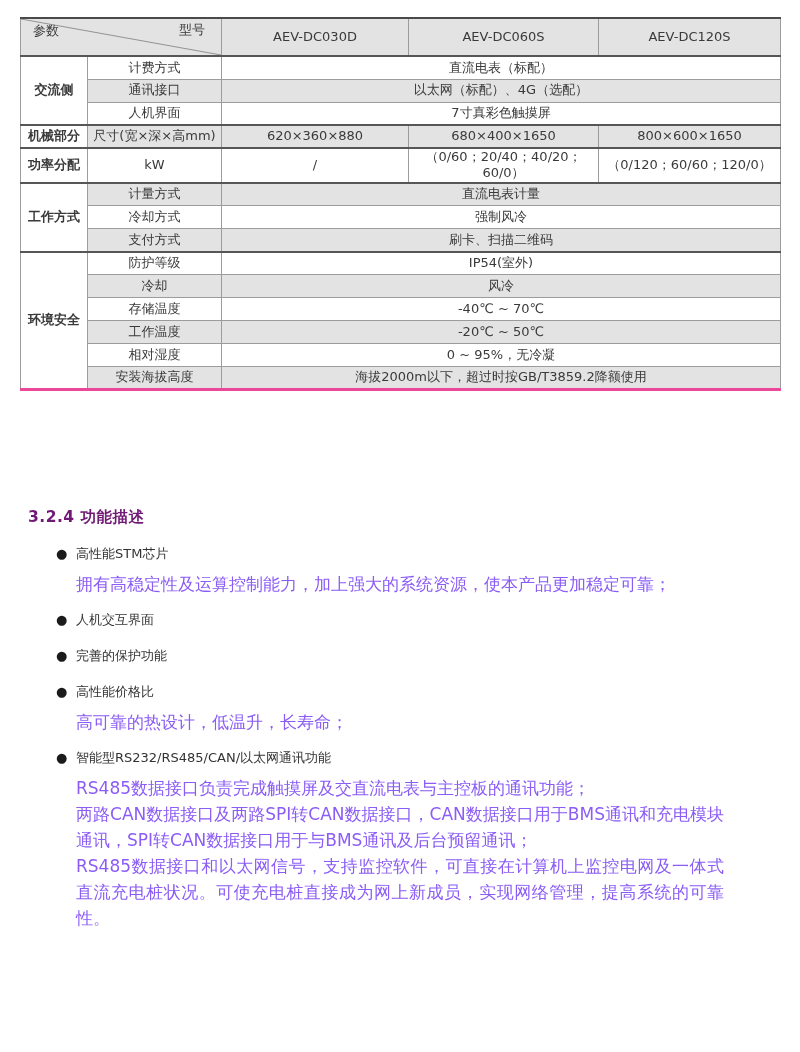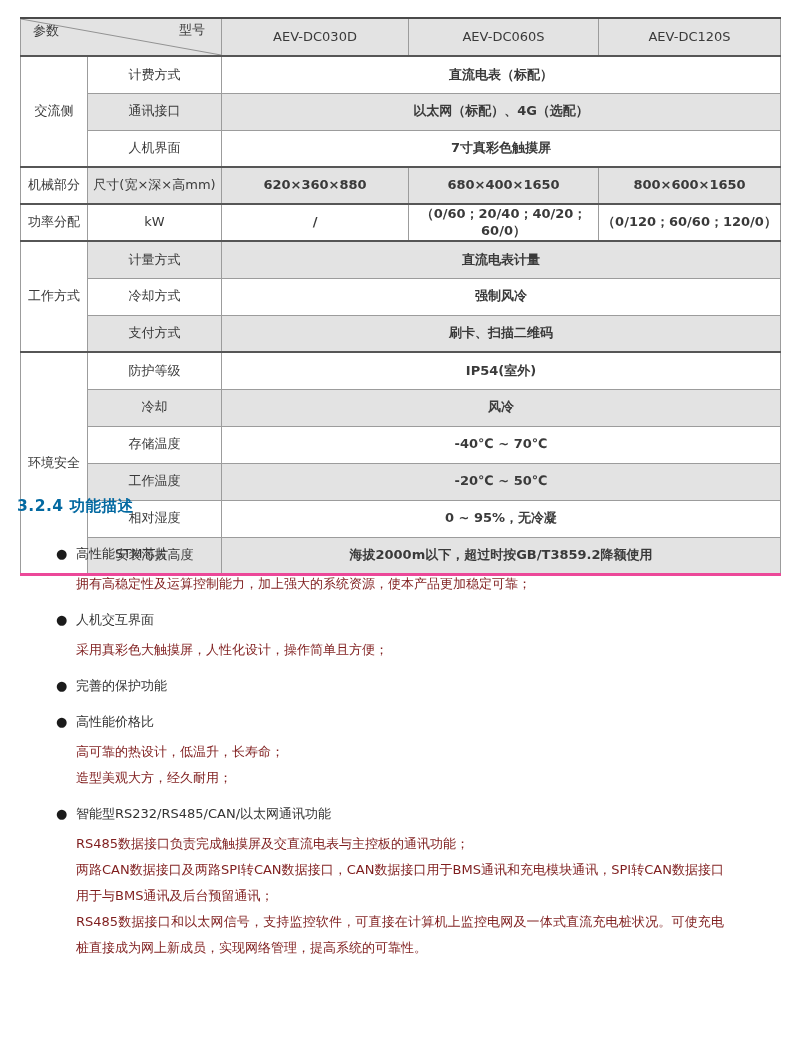--- a/index.html
+++ b/index.html
@@ -21,56 +21,56 @@
   table.spec{
     width:760px;border-collapse:collapse;table-layout:fixed;
     border-left:1px solid var(--border-light);
     border-right:1px solid var(--border-light);
     border-top:2px solid var(--border-dark);
     border-bottom:3px solid #ec4899;
   }
   table.spec td{
     border:1px solid var(--border-light);
     font-size:13px;text-align:center;vertical-align:middle;
-    padding:0 2px;color:var(--text);height:37px;line-height:1.25;
+    padding:0 2px;color:var(--text);height:23px;line-height:1.25;
   }
   table.spec thead td{height:38px;}
   tr.shade td{background:var(--shade);}
   tr.shade td.group-cell{background:#ffffff;}
   tr.group-start td{border-top:2px solid #565656;}
   thead tr td{background:var(--shade);border-bottom:2px solid #565656;}
-  td.group-cell{background:#ffffff;}
-  td.value-cell{font-size:12.5px;font-weight:bold;}
+  td.group-cell{background:#ffffff;font-weight:bold;}
+  td.value-cell{font-size:12.5px;}
 
   
   td.corner-cell{position:relative;padding:0;background:var(--shade);}
   .corner-svg{position:absolute;left:0;top:0;width:100%;height:100%;display:block;}
   .corner-model{position:absolute;top:3px;right:16px;font-size:13px;}
   .corner-param{position:absolute;bottom:16px;left:12px;font-size:13px;}
 
   
   .section-heading{
-    position:absolute;left:17px;top:496px;margin:0;
-    font-size:15.5px;font-weight:bold;color:#0369a1;letter-spacing:0.5px;
+    position:absolute;left:17px;top:496px;margin:11px;
+    font-size:15.5px;font-weight:bold;color:#701a75;letter-spacing:0.5px;
   }
   .features{
     position:absolute;left:56px;top:541px;width:672px;
     list-style:none;margin:0;padding:0;
   }
   .feature{margin:0 0 10px 0;}
   .feature-title{
     display:flex;align-items:center;line-height:26px;margin-bottom:4px;
     font-size:13px;color:#333;
   }
   .bullet-icon{
     width:20px;flex:0 0 20px;font-size:13px;color:#1b1b1b;line-height:26px;
   }
   .feature-body{margin-left:20px;width:648px;}
   .feature-body p{
-    margin:0;font-size:13px;line-height:26px;color:#7f1d1d;
+    margin:0;font-size:17px;line-height:26px;color:#8b5cf6;
     text-align:justify;text-justify:inter-ideograph;
   }
 </style>
 </head>
 <body>
 
 <div class="spec-table-wrap">
   <table class="spec">
     <colgroup>
       <col style="width:67px">
@@ -173,38 +173,34 @@
       </div>
       <div class="feature-body">
         <p>拥有高稳定性及运算控制能力，加上强大的系统资源，使本产品更加稳定可靠；</p>
       </div>
     </li>
     <li class="feature">
       <div class="feature-title">
         <span class="bullet-icon">●</span>
         <span>人机交互界面</span>
       </div>
-      <div class="feature-body">
-        <p>采用真彩色大触摸屏，人性化设计，操作简单且方便；</p>
-      </div>
     </li>
     <li class="feature">
       <div class="feature-title">
         <span class="bullet-icon">●</span>
         <span>完善的保护功能</span>
       </div>
     </li>
     <li class="feature">
       <div class="feature-title">
         <span class="bullet-icon">●</span>
         <span>高性能价格比</span>
       </div>
       <div class="feature-body">
         <p>高可靠的热设计，低温升，长寿命；</p>
-        <p>造型美观大方，经久耐用；</p>
       </div>
     </li>
     <li class="feature">
       <div class="feature-title">
         <span class="bullet-icon">●</span>
         <span>智能型RS232/RS485/CAN/以太网通讯功能</span>
       </div>
       <div class="feature-body">
         <p>RS485数据接口负责完成触摸屏及交直流电表与主控板的通讯功能；</p>
         <p>两路CAN数据接口及两路SPI转CAN数据接口，CAN数据接口用于BMS通讯和充电模块通讯，SPI转CAN数据接口用于与BMS通讯及后台预留通讯；</p>

